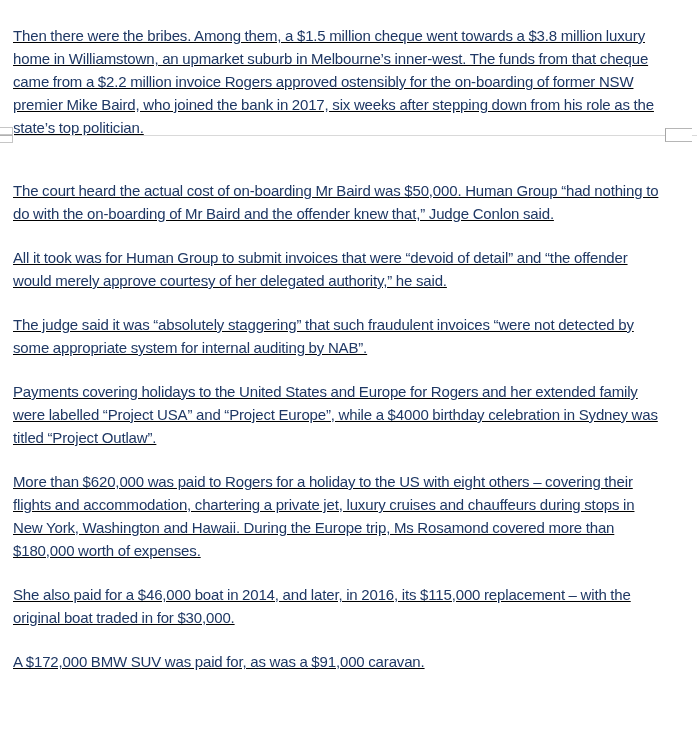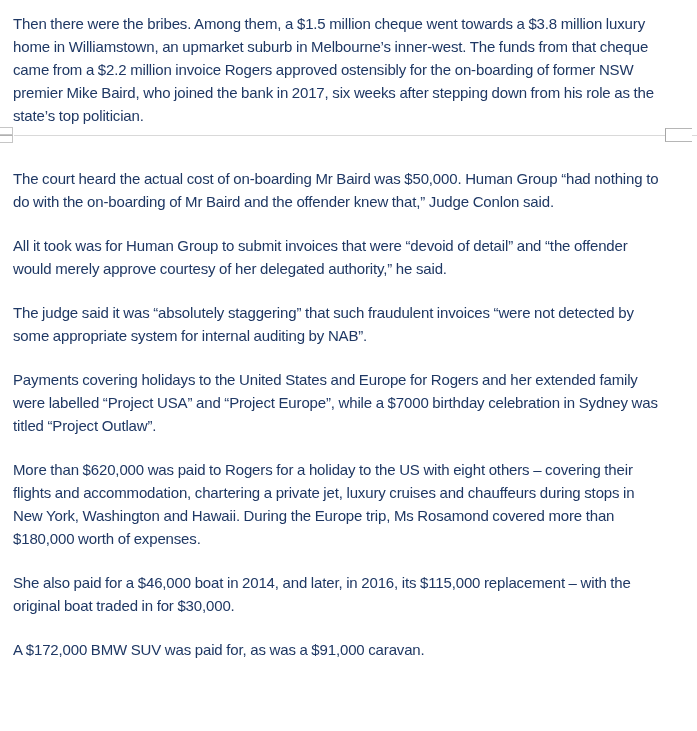--- a/index.html
+++ b/index.html
@@ -12,21 +12,22 @@
     height: 731px;
     position: relative;
     overflow: hidden;
     font-family: "Liberation Sans", "DejaVu Sans", sans-serif;
   }
   .doc-surface {
     position: relative;
     width: 697px;
     height: 731px;
     box-sizing: border-box;
-    padding: 12px 30px 0 13px;
+    padding: 24px 30px 0 13px;
+    text-decoration: underline;
   }
   .doc-paragraph {
     margin: 0 0 21px 0;
     font-size: 15px;
     line-height: 23px;
     letter-spacing: -0.15px;
     color: #1f3864;
     word-spacing: -0.3px;
   }
   .doc-paragraph.first {
@@ -97,21 +98,21 @@
     <div class="corner-right"></div>
   </div>
 
   <p class="doc-paragraph">The court heard the actual cost of on-boarding Mr Baird was $50,000. Human Group “had nothing to do with the on-boarding of Mr Baird and the offender knew that,” Judge Conlon said.</p>
 
   <p class="doc-paragraph">All it took was for Human Group to submit invoices that were “devoid of detail” and “the offender would merely approve courtesy of her delegated authority,” he said.</p>
 
   <p class="doc-paragraph">The judge said it was “absolutely staggering” that such fraudulent invoices “were not detected by some appropriate system for internal auditing by NAB”.</p>
 
 
-  <p class="doc-paragraph">Payments covering holidays to the United States and Europe for Rogers and her extended family were labelled “Project USA” and “Project Europe”, while a $7000 birthday celebration in Sydney was titled “Project Outlaw”.</p>
+  <p class="doc-paragraph">Payments covering holidays to the United States and Europe for Rogers and her extended family were labelled “Project USA” and “Project Europe”, while a $4000 birthday celebration in Sydney was titled “Project Outlaw”.</p>
 
   <p class="doc-paragraph">More than $620,000 was paid to Rogers for a holiday to the US with eight others – covering their flights and accommodation, chartering a private jet, luxury cruises and chauffeurs during stops in New York, Washington and Hawaii. During the Europe trip, Ms Rosamond covered more than $180,000 worth of expenses.</p>
 
   <p class="doc-paragraph">She also paid for a $46,000 boat in 2014, and later, in 2016, its $115,000 replacement – with the original boat traded in for $30,000.</p>
 
   <p class="doc-paragraph">A $172,000 BMW SUV was paid for, as was a $91,000 caravan.</p>
 
 </div>
 
 </body></html>

